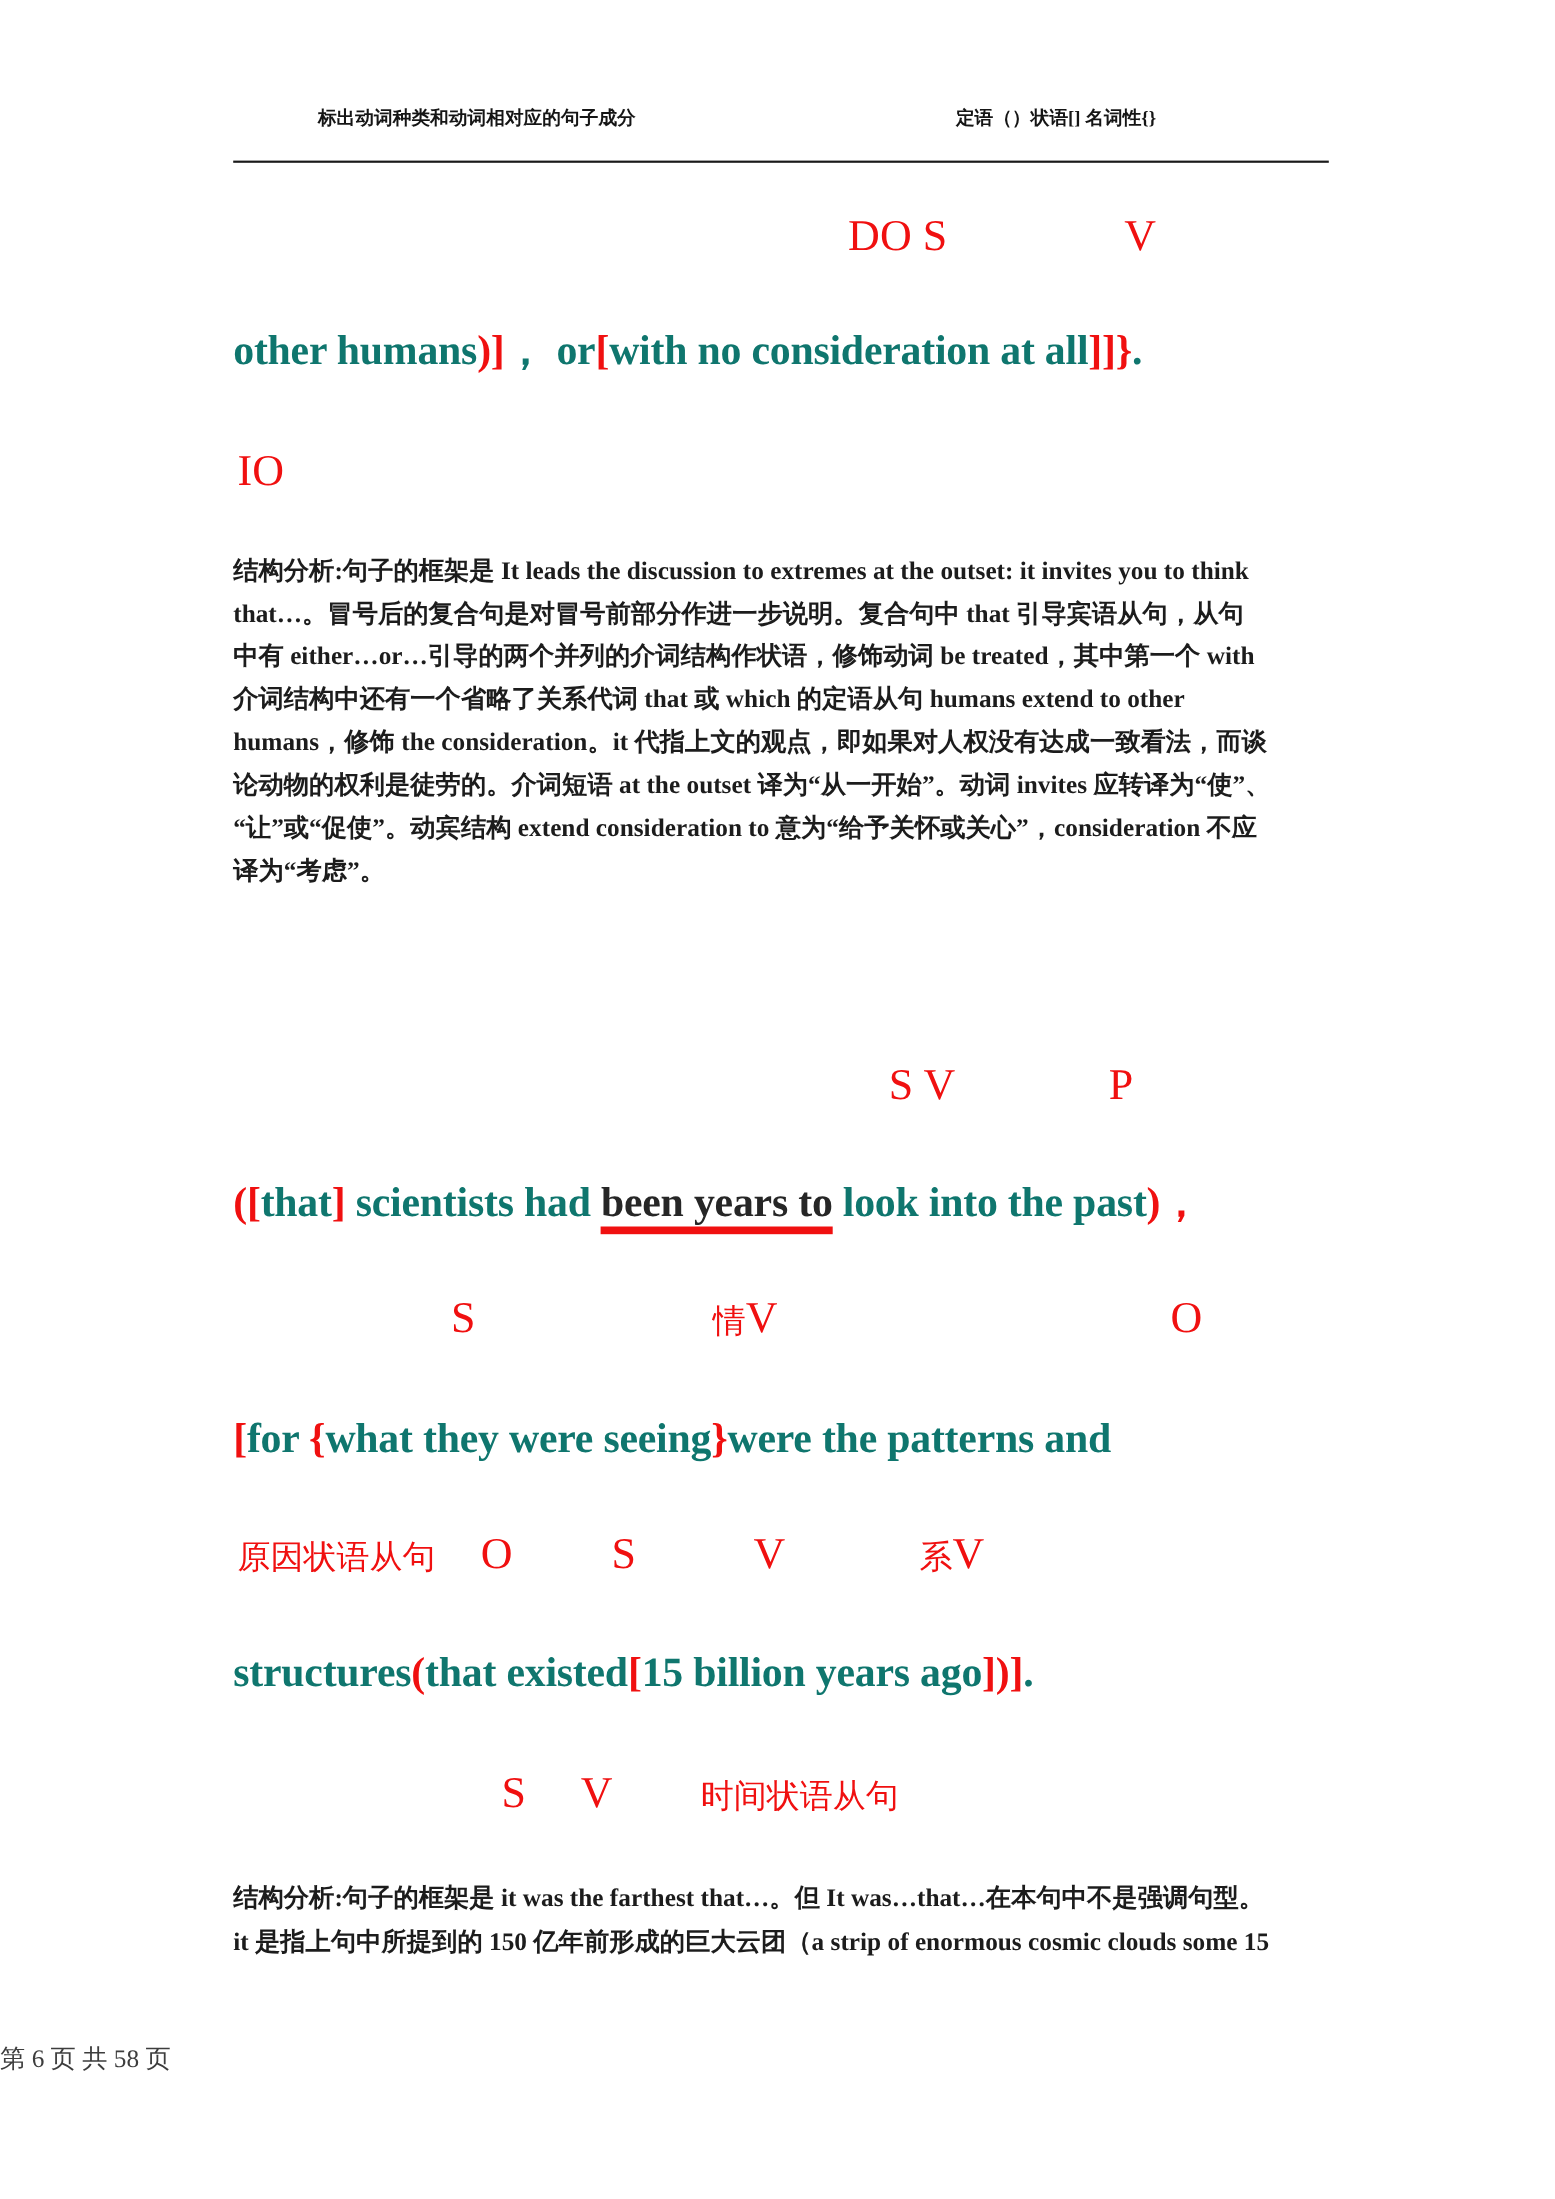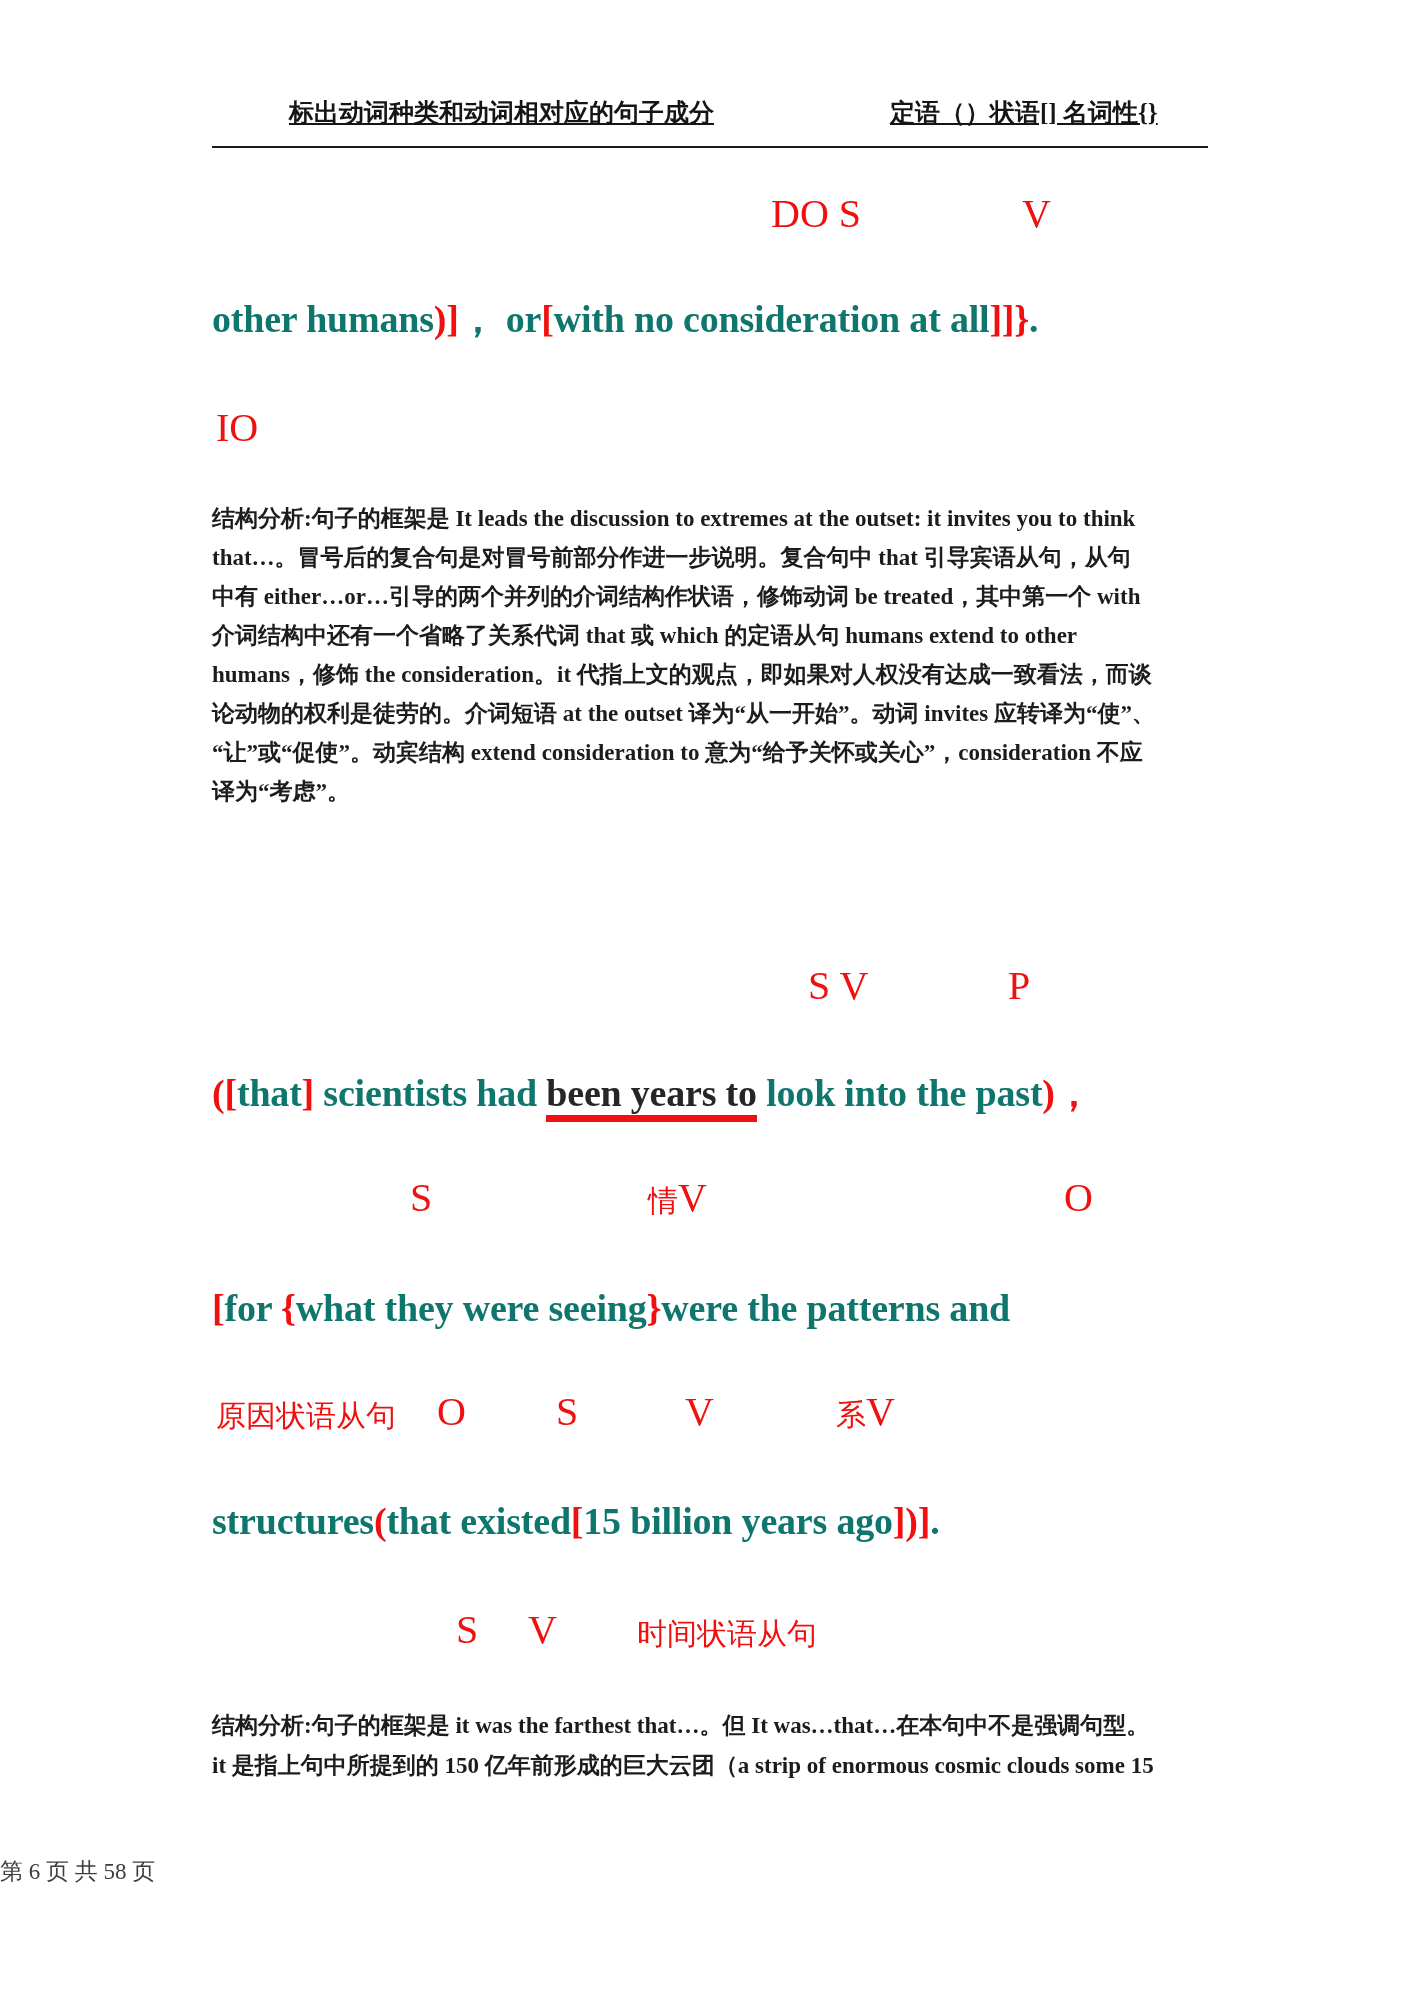--- a/index.html
+++ b/index.html
@@ -6,22 +6,22 @@
   .page {
     position:relative;
     width:1414px; height:1999px;
     background:#ffffff;
     font-family:"Liberation Serif","DejaVu Serif",serif;
     overflow:hidden;
   }
   
   .hdr {
     position:absolute; top:98px;
-    font-weight:bold; font-size:25px; color:#151515;
-    white-space:pre; line-height:1.2;text-decoration:underline;
+    font-weight:bold; font-size:17px; color:#151515;
+    white-space:pre; line-height:1.2;
   }
   .hdr-rule {
     position:absolute; left:212px; top:146px;
     width:996px; height:0;
     border-top:2px solid #1a1a1a;
   }
   
   .ann {
     position:absolute;
     color:#f01010;
@@ -56,21 +56,21 @@
     white-space:pre;
     font-family:Liberation Serif, serif;
   }
 </style>
 </head>
 <body>
 
 <div class="page">
 
   <div class="hdr" style="left:289px">标出动词种类和动词相对应的句子成分</div>
-  <div class="hdr" style="left:890px">定语（）状语[] 名词性{}</div>
+  <div class="hdr" style="left:869px">定语（）状语[] 名词性{}</div>
   <div class="hdr-rule"></div>
 
   <span class="ann" style="left:771px; top:194px">DO S</span>
   <span class="ann" style="left:1022px; top:194px">V</span>
 
   <div class="sent" style="top:296px"><span class="seg k">other humans</span><span class="seg r">)]</span><span class="seg k">， or</span><span class="seg r">[</span><span class="seg k">with no consideration at all</span><span class="seg r">]]}</span><span class="seg k">.</span></div>
 
   <span class="ann" style="left:216px; top:408px">IO</span>
 
   <div class="para p1" style="top:499px">

